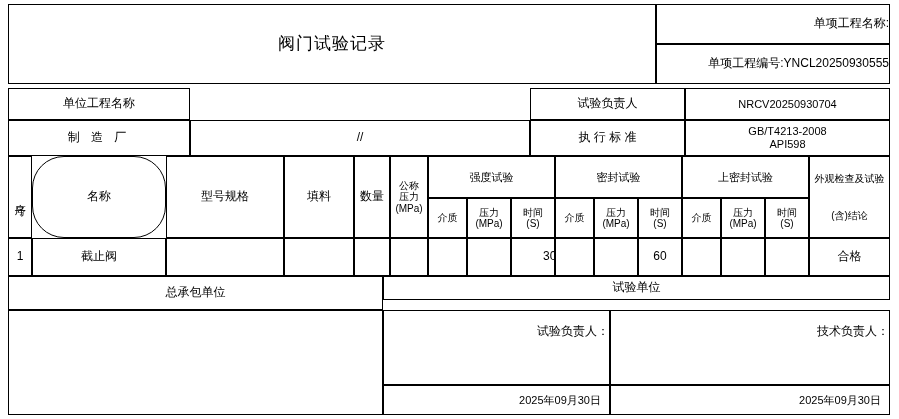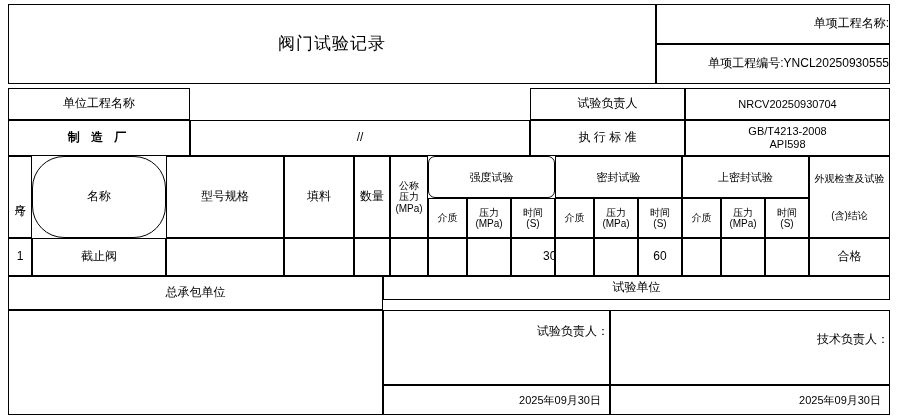--- a/index.html
+++ b/index.html
@@ -41,21 +41,21 @@
   .stack {
     flex-direction: column;
     justify-content: center;
   }
   .vertical {
     writing-mode: vertical-rl;
     text-orientation: upright;
     letter-spacing: 2px;
     font-size: 11px;
   }
-  .spaced { letter-spacing: 4px; font-weight: bold; }
+  .spaced { letter-spacing: 4px; }
 </style>
 </head>
 <body>
 
 <div class="page">
 
   <div class="cell title" style="left:8px; top:4px; width:648px; height:80px;">
     <span>阀门试验记录</span>
   </div>
 
@@ -105,21 +105,21 @@
   </div>
   <div class="cell" style="left:354px; top:156px; width:36px; height:82px;">
     <span>数量</span>
   </div>
   <div class="cell stack xs" style="left:390px; top:156px; width:38px; height:82px;">
     <span>公称</span>
     <span>压力</span>
     <span>(MPa)</span>
   </div>
 
-  <div class="cell sm" style="left:428px; top:156px; width:127px; height:42px;border-radius:7px;">
+  <div class="cell sm" style="left:428px; top:156px; width:127px; height:42px;">
     <span>强度试验</span>
   </div>
   <div class="cell sm" style="left:555px; top:156px; width:127px; height:42px;">
     <span>密封试验</span>
   </div>
   <div class="cell sm" style="left:682px; top:156px; width:127px; height:42px;">
     <span>上密封试验</span>
   </div>
   <div class="cell stack sm" style="left:809px; top:156px; width:81px; height:82px;gap:25px;">
     <span class="xs">外观检查及试验</span>
@@ -218,21 +218,21 @@
     <span>试验单位</span>
   </div>
 
   <div class="cell" style="left:8px; top:310px; width:375px; height:105px;">
     <span></span>
   </div>
 
   <div class="cell left" style="left:383px; top:310px; width:227px; height:75px; align-items:flex-start; padding-top:14px;">
     <span>试验负责人：</span>
   </div>
-  <div class="cell left" style="left:610px; top:310px; width:280px; height:75px; align-items:flex-start; padding-top:22px;">
+  <div class="cell left" style="left:610px; top:310px; width:280px; height:75px; align-items:flex-start; padding-top:14px;">
     <span>技术负责人：</span>
   </div>
 
   <div class="cell" style="left:383px; top:385px; width:227px; height:30px; justify-content:flex-end; padding-right:8px;">
     <span class="sm">2025年09月30日</span>
   </div>
   <div class="cell" style="left:610px; top:385px; width:280px; height:30px; justify-content:flex-end; padding-right:8px;">
     <span class="sm">2025年09月30日</span>
   </div>
 

